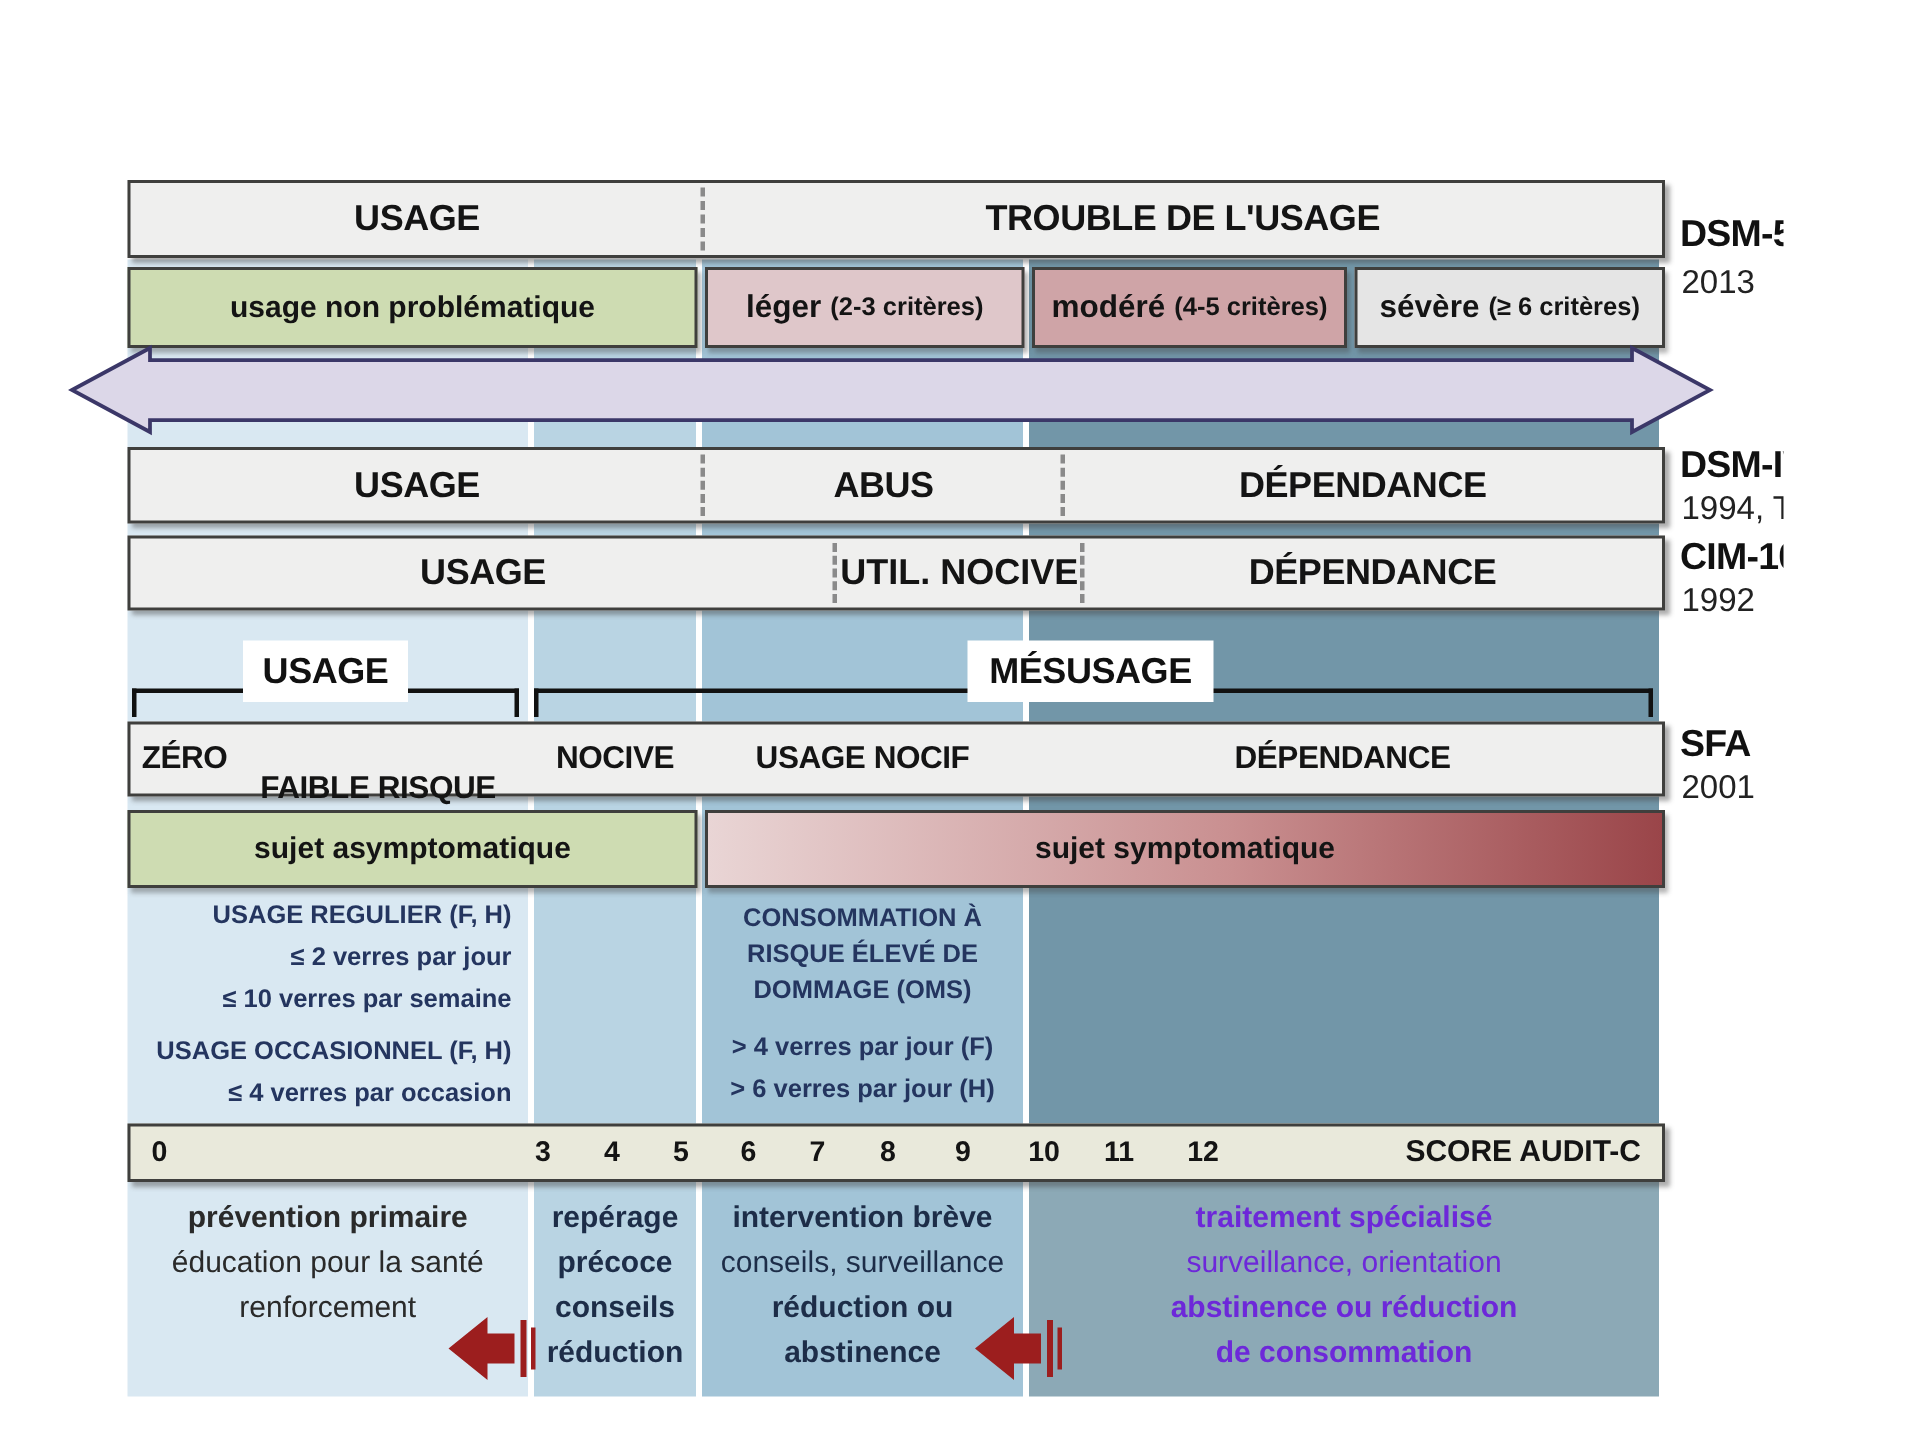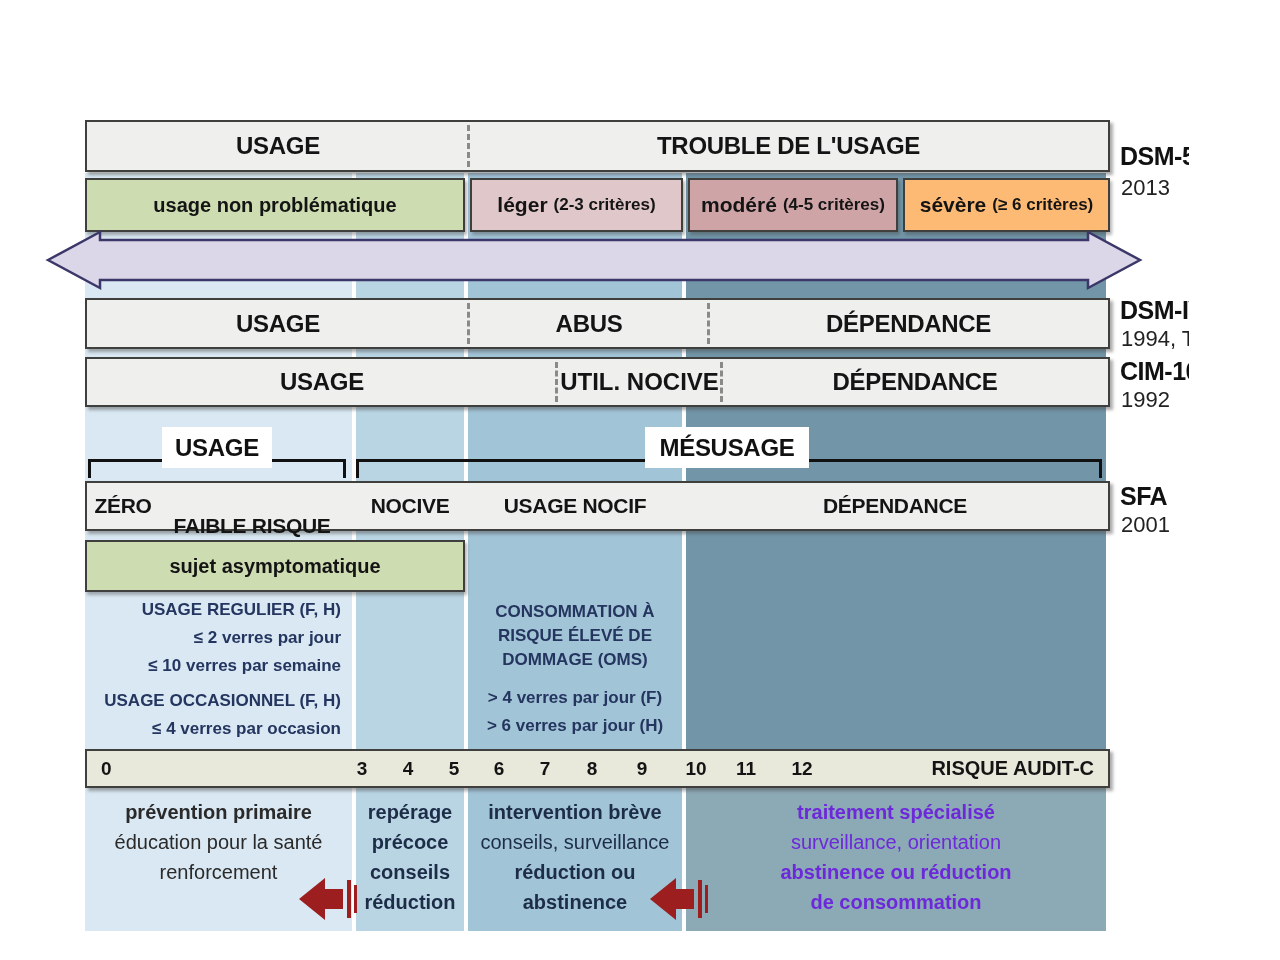--- a/index.html
+++ b/index.html
@@ -67,21 +67,21 @@
     <span class="sev-main" style="font-size:20px;">usage non problématique</span>
   </div>
   <div class="sevbox" style="left:470px;top:178px;width:213px;height:54px;background:#dfc7ca;">
     <span class="sev-main">léger</span>
     <span class="sev-sub">(2-3 critères)</span>
   </div>
   <div class="sevbox" style="left:688px;top:178px;width:210px;height:54px;background:#cfa4a7;">
     <span class="sev-main">modéré</span>
     <span class="sev-sub">(4-5 critères)</span>
   </div>
-  <div class="sevbox" style="left:903px;top:178px;width:207px;height:54px;background:#fdba74;">
+  <div class="sevbox" style="left:903px;top:178px;width:207px;height:54px;background:#e5e5e5;">
     <span class="sev-main">sévère</span>
     <span class="sev-sub">(≥ 6 critères)</span>
   </div>
 
   <svg class="abs" style="left:40px;top:228px;" width="1108" height="64" viewBox="0 0 1108 64">
     <polygon points="8,32 60,4 60,12 1048,12 1048,4 1100,32 1048,60 1048,52 60,52 60,60" fill="#dcd7e8" stroke="#3b3768" stroke-width="2.5" stroke-linejoin="miter"></polygon>
   </svg>
 
   <div class="panel" style="left:85px;top:298px;width:1025px;height:51px;">
     <div class="cell f24" style="left:0;width:382px;">
@@ -133,20 +133,23 @@
     <div class="sfatxt" style="left:165px;margin-top:40px;">FAIBLE RISQUE</div>
     <div class="sfatxt" style="left:323px;">NOCIVE</div>
     <div class="sfatxt" style="left:488px;">USAGE NOCIF</div>
     <div class="sfatxt" style="left:808px;">DÉPENDANCE</div>
   </div>
   <div class="sidelabel" style="left:1120px;top:482px;">SFA</div>
   <div class="sideyear" style="left:1121px;top:512px;">2001</div>
 
   <div class="sujet" style="left:85px;top:540px;width:380px;height:52px;background:#cedcb2;">
     <span>sujet asymptomatique</span>
+  </div>
+  <div class="sujet" style="left:470px;top:540px;width:640px;height:52px;background:linear-gradient(to right,#e9d5d5 0%,#c98f90 55%,#9a4549 100%);">
+    <span>sujet symptomatique</span>
   </div>
 
   <div class="conso" style="left:85px;top:596px;width:256px;text-align:right;">
     <div>USAGE REGULIER (F, H)</div>
     <div>≤ 2 verres par jour</div>
     <div>≤ 10 verres par semaine</div>
     <div style="margin-top:7px;">USAGE OCCASIONNEL (F, H)</div>
     <div>≤ 4 verres par occasion</div>
   </div>
 
@@ -163,21 +166,21 @@
     <div class="scoretick" style="left:275px;">3</div>
     <div class="scoretick" style="left:321px;">4</div>
     <div class="scoretick" style="left:367px;">5</div>
     <div class="scoretick" style="left:412px;">6</div>
     <div class="scoretick" style="left:458px;">7</div>
     <div class="scoretick" style="left:505px;">8</div>
     <div class="scoretick" style="left:555px;">9</div>
     <div class="scoretick" style="left:609px;">10</div>
     <div class="scoretick" style="left:659px;">11</div>
     <div class="scoretick" style="left:715px;">12</div>
-    <div class="scoretick" style="left:auto;right:14px;transform:none;font-size:20px;">RISQUE AUDIT-C</div>
+    <div class="scoretick" style="left:auto;right:14px;transform:none;font-size:20px;">SCORE AUDIT-C</div>
   </div>
 
   <div class="ibk c1t" style="left:85px;top:797px;width:267px;">
     <div class="b">prévention primaire</div>
     <div class="r">éducation pour la santé</div>
     <div class="r">renforcement</div>
   </div>
   <div class="ibk c2t" style="left:356px;top:797px;width:108px;">
     <div class="b">repérage</div>
     <div class="b">précoce</div>

